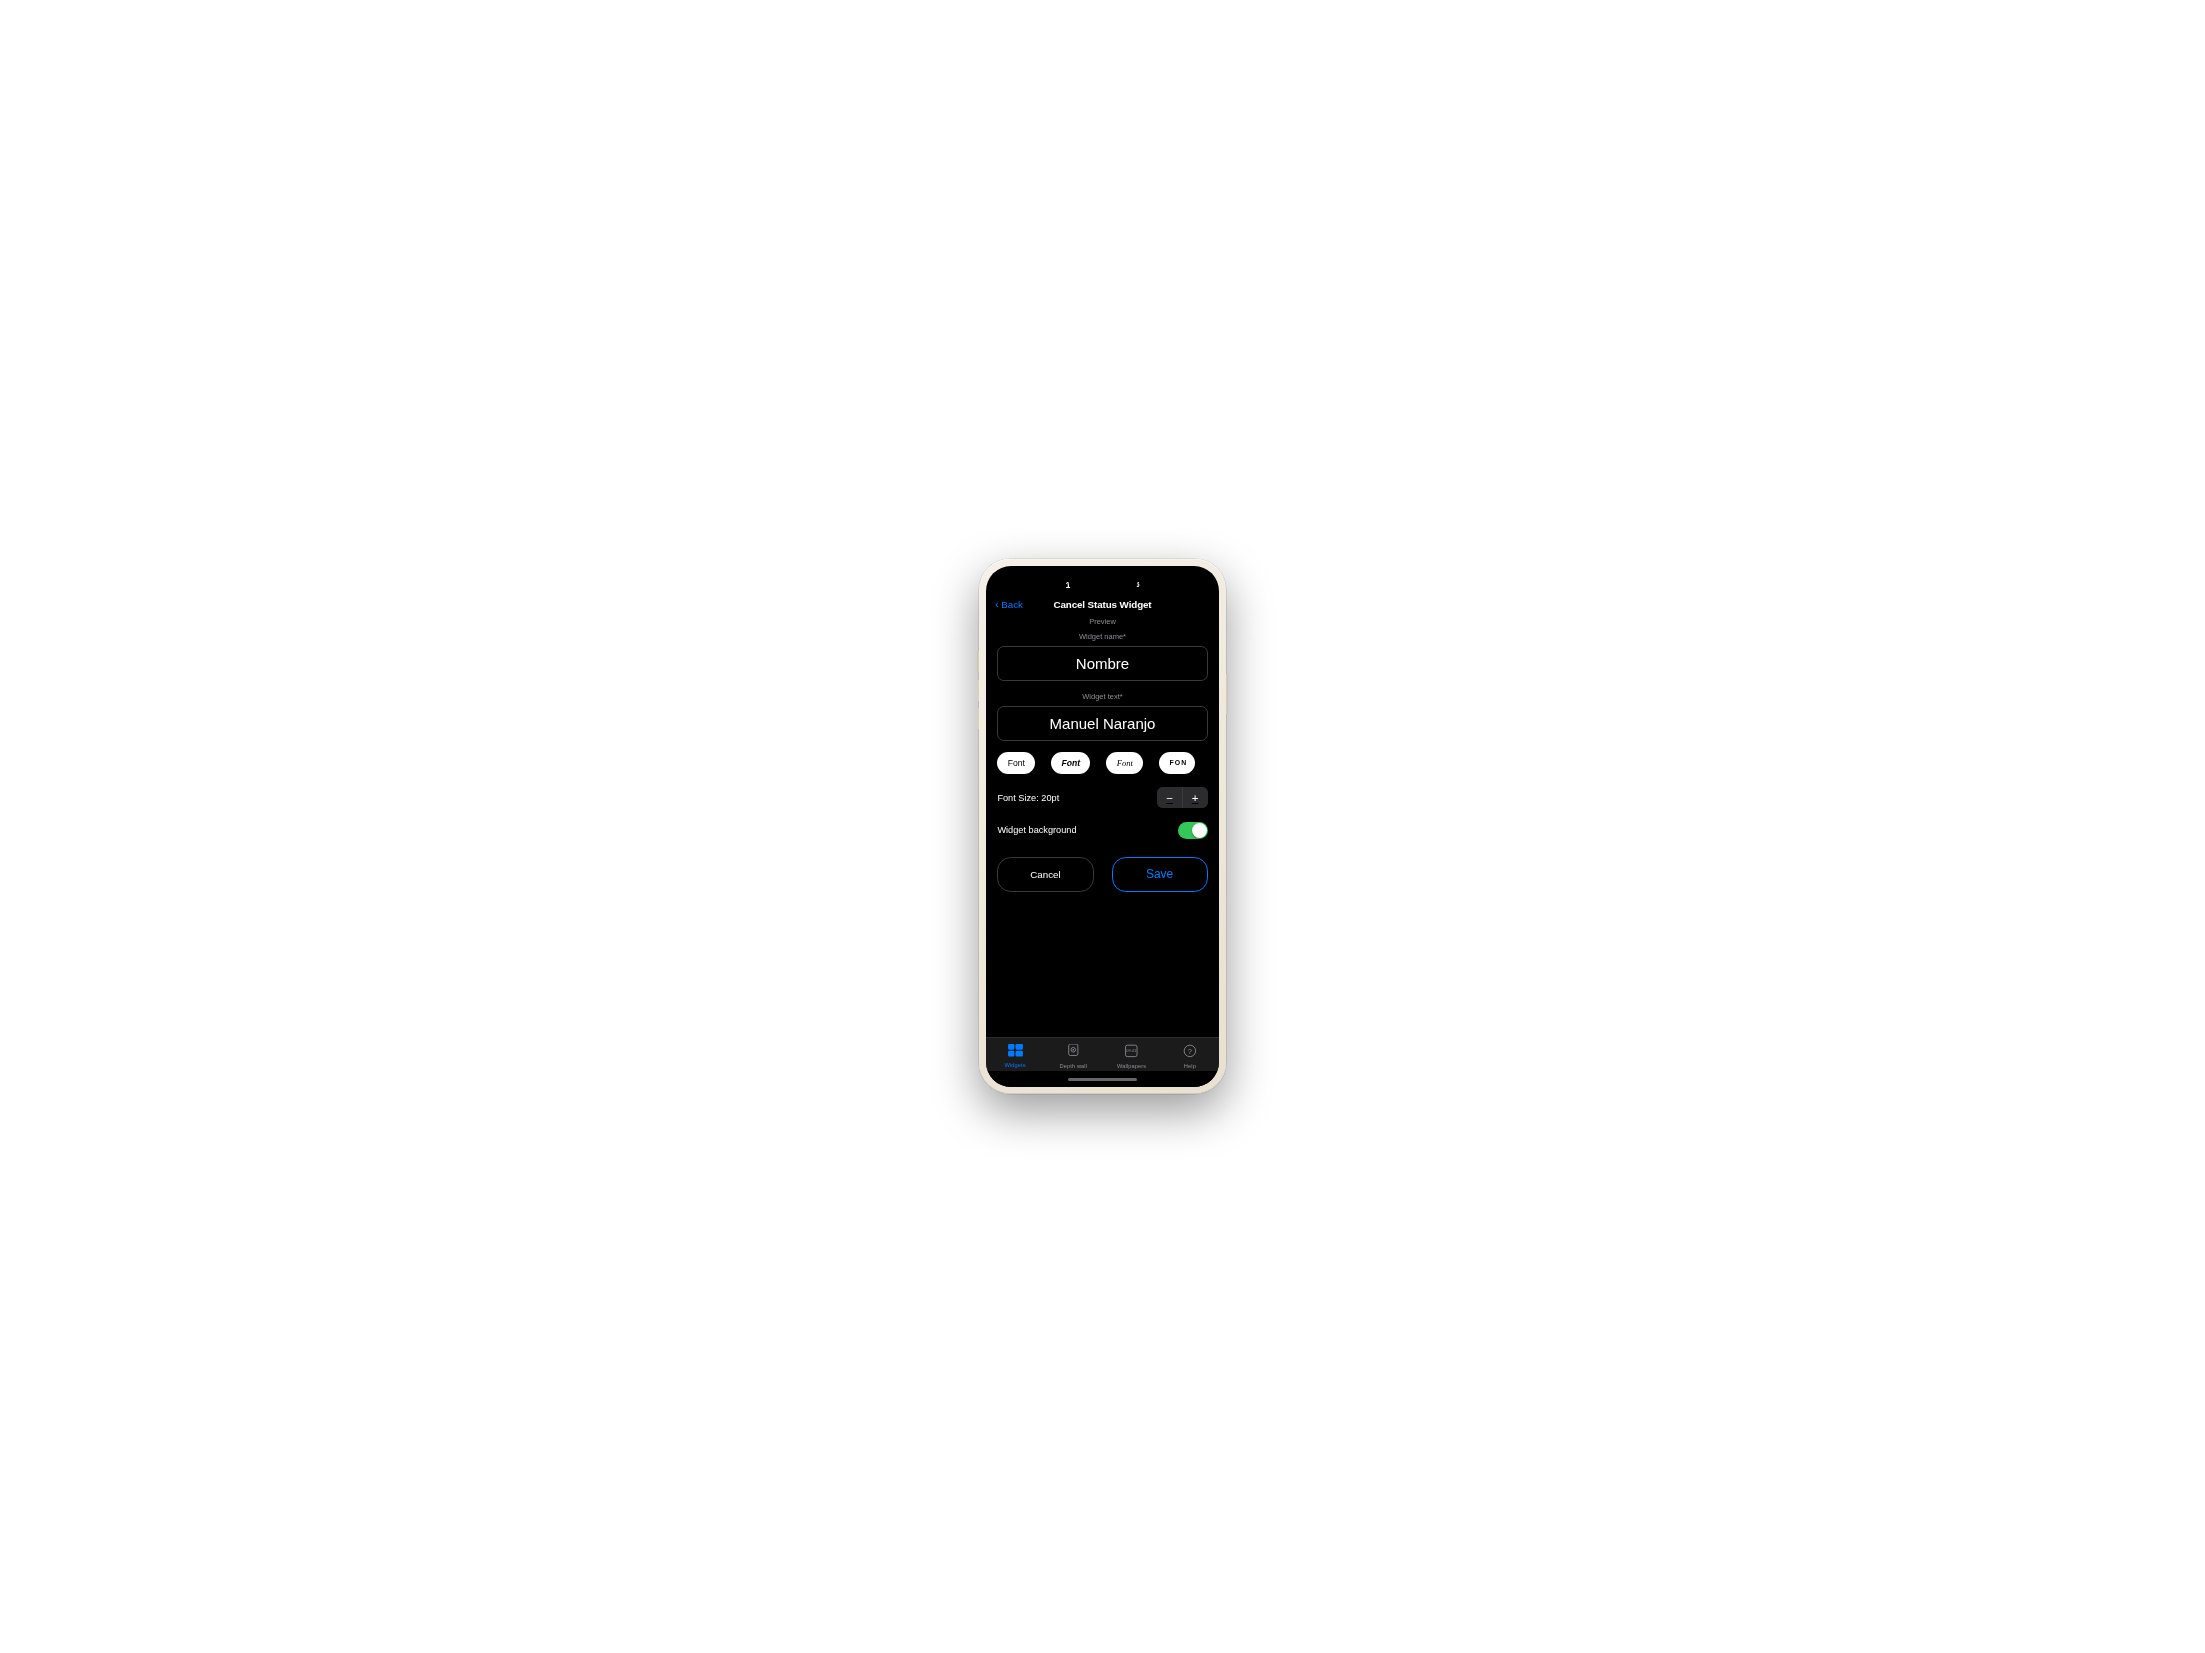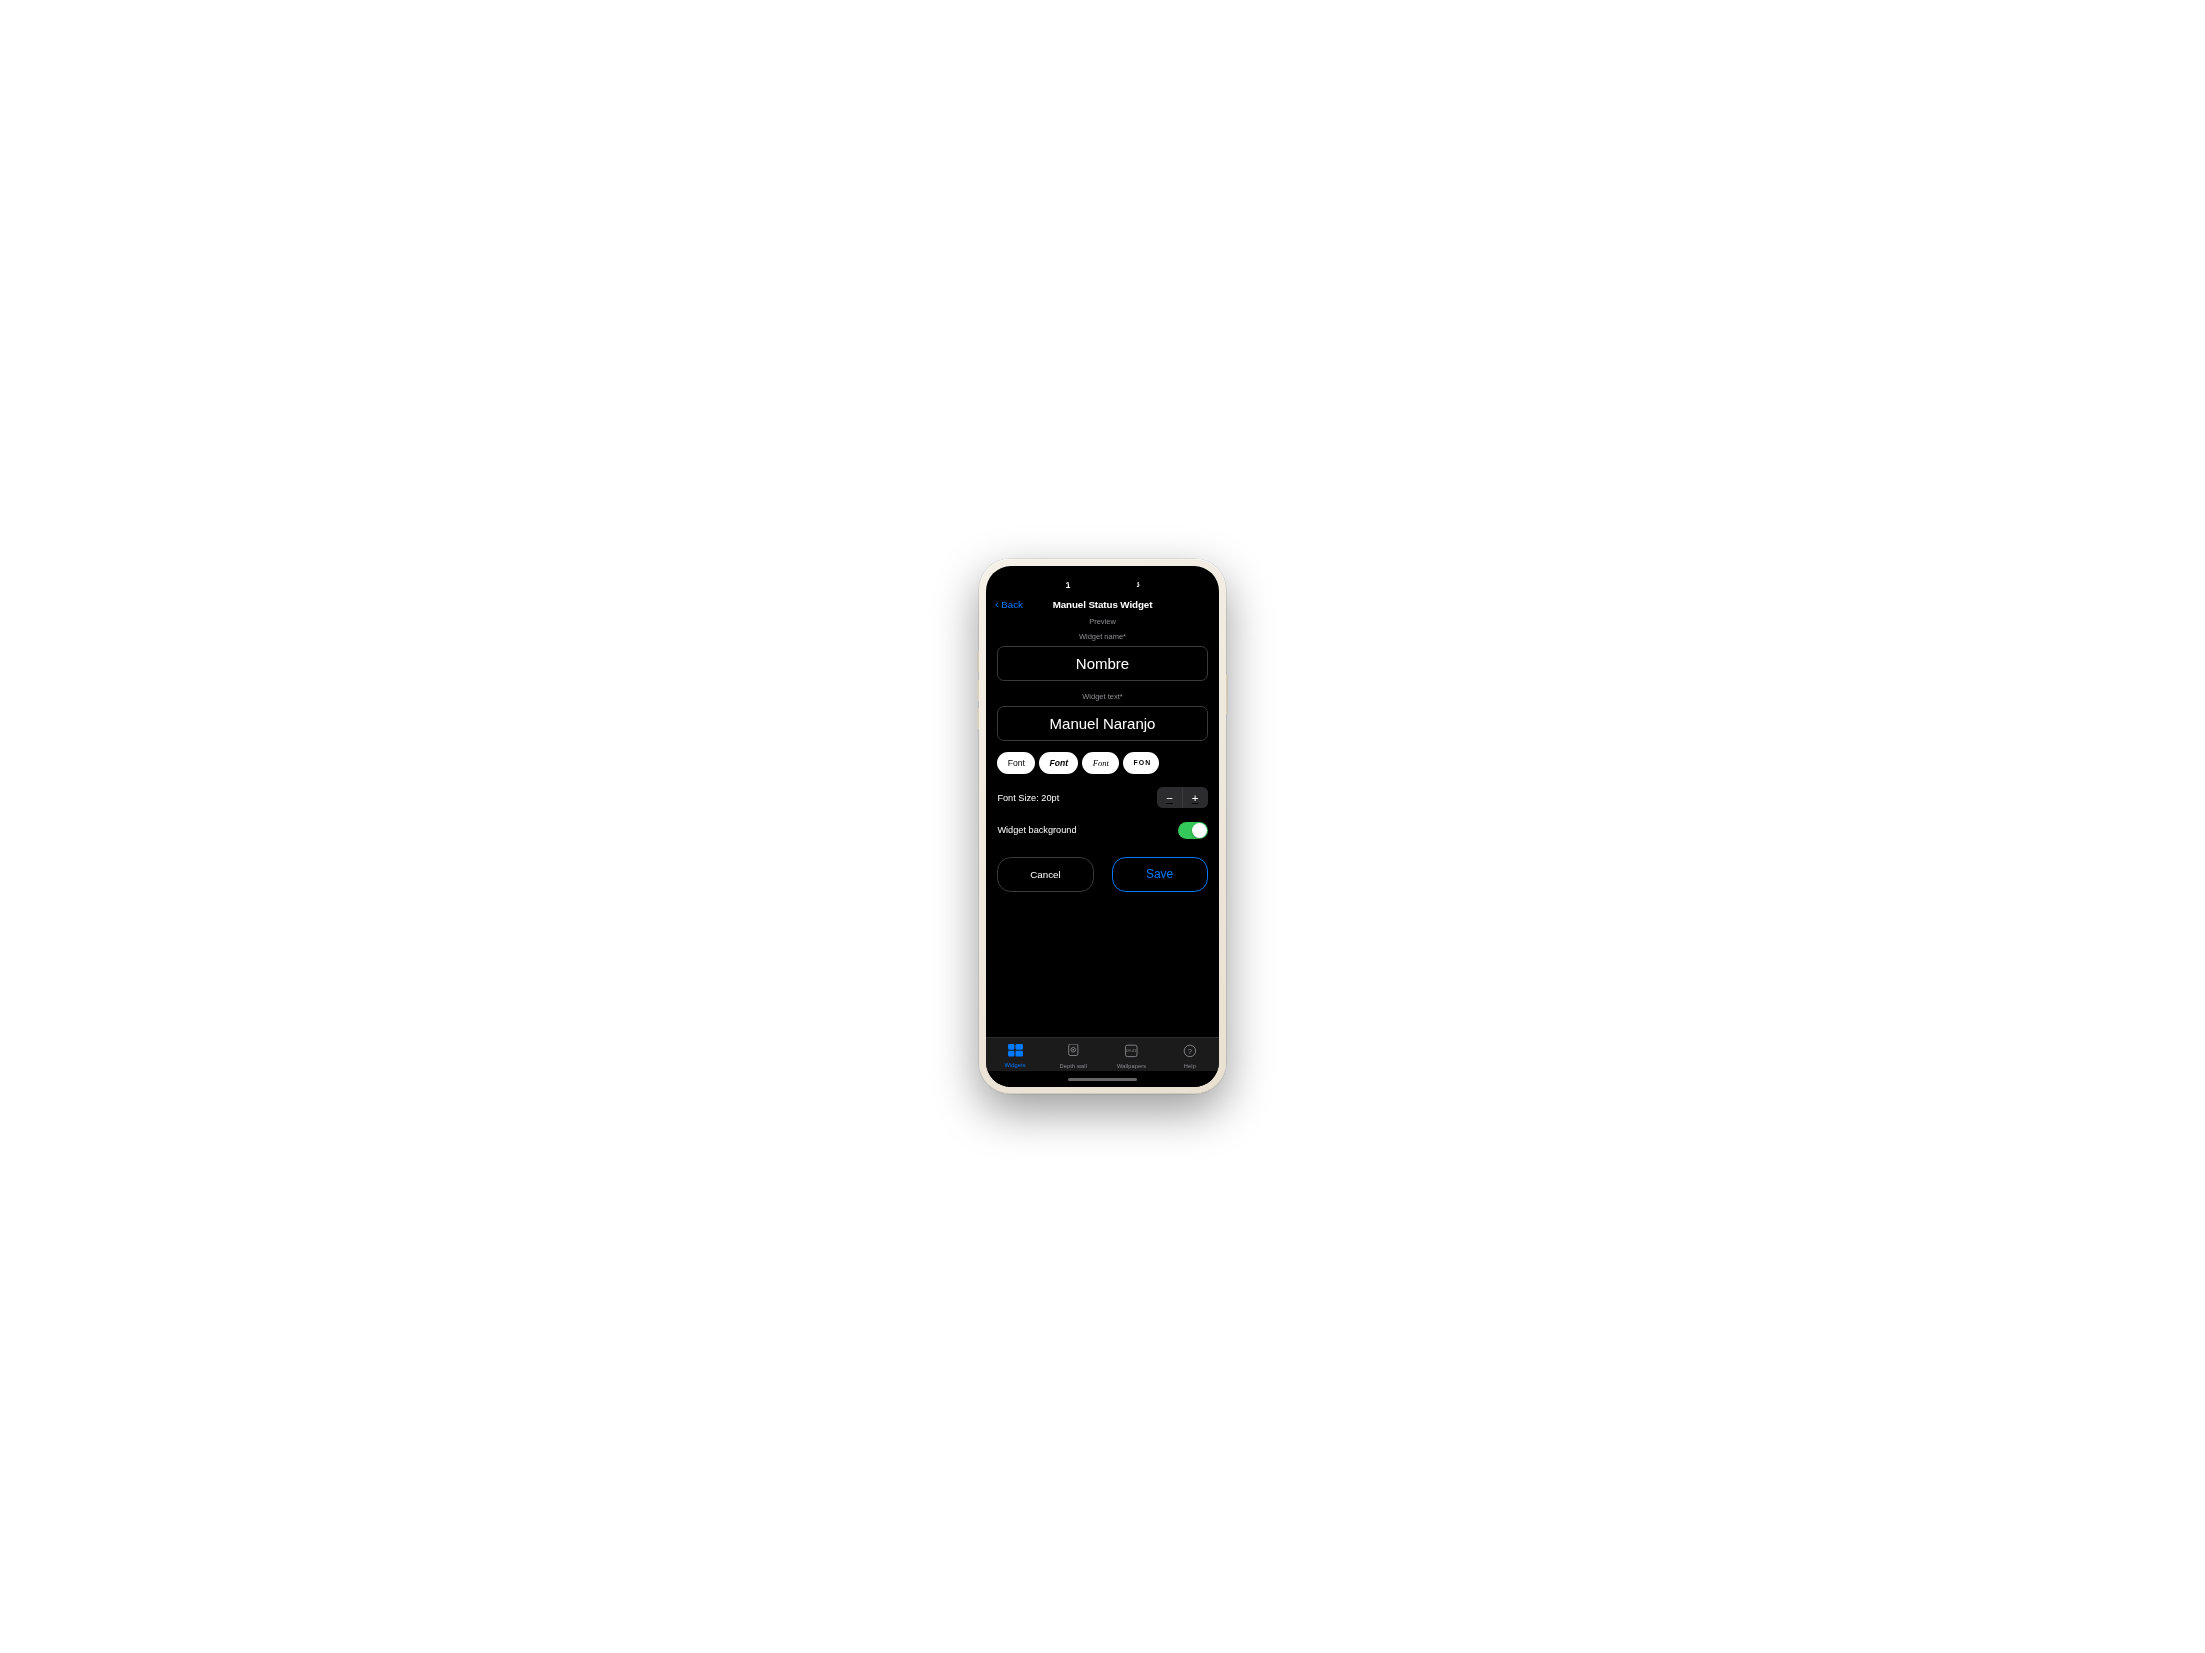--- a/index.html
+++ b/index.html
@@ -249,21 +249,21 @@
       color: #fff;
       font-size: 15px;
       text-align: center;
       outline: none;
       font-family: inherit;
     }
 
     
     .font-selector {
       display: flex;
-      gap: 4px;
+      gap: 16px;
       margin-bottom: 13.8px;
       overflow: hidden;
     }
 
     .font-btn {
       background: #fff;
       border: none;
       border-radius: 11.5px;
       padding: 5.7px 10.3px;
       font-size: 8.6px;
@@ -485,21 +485,21 @@
           <span class="battery-text">76</span>
         </div>
       </div>
     </div>
 
     <div class="nav-header">
       <div class="back-btn">
         <span class="back-chevron">‹</span>
         <span>Back</span>
       </div>
-      <span class="nav-title">Manuel Status Widget</span>
+      <span class="nav-title">Cancel Status Widget</span>
     </div>
 
     <div class="content">
 
       <div class="section-label">Preview</div>
 
       <div class="field-group">
         <div class="field-label">Widget name*</div>
         <input class="text-input" type="text" value="Nombre" style="">
       </div>

